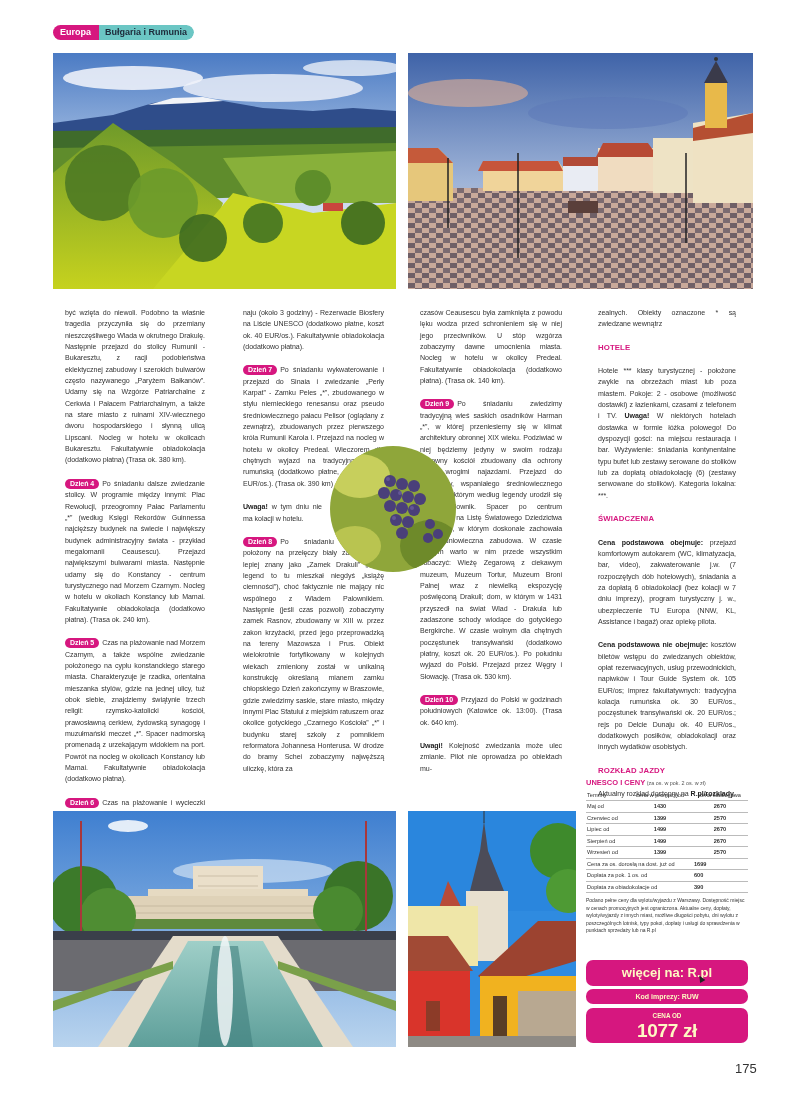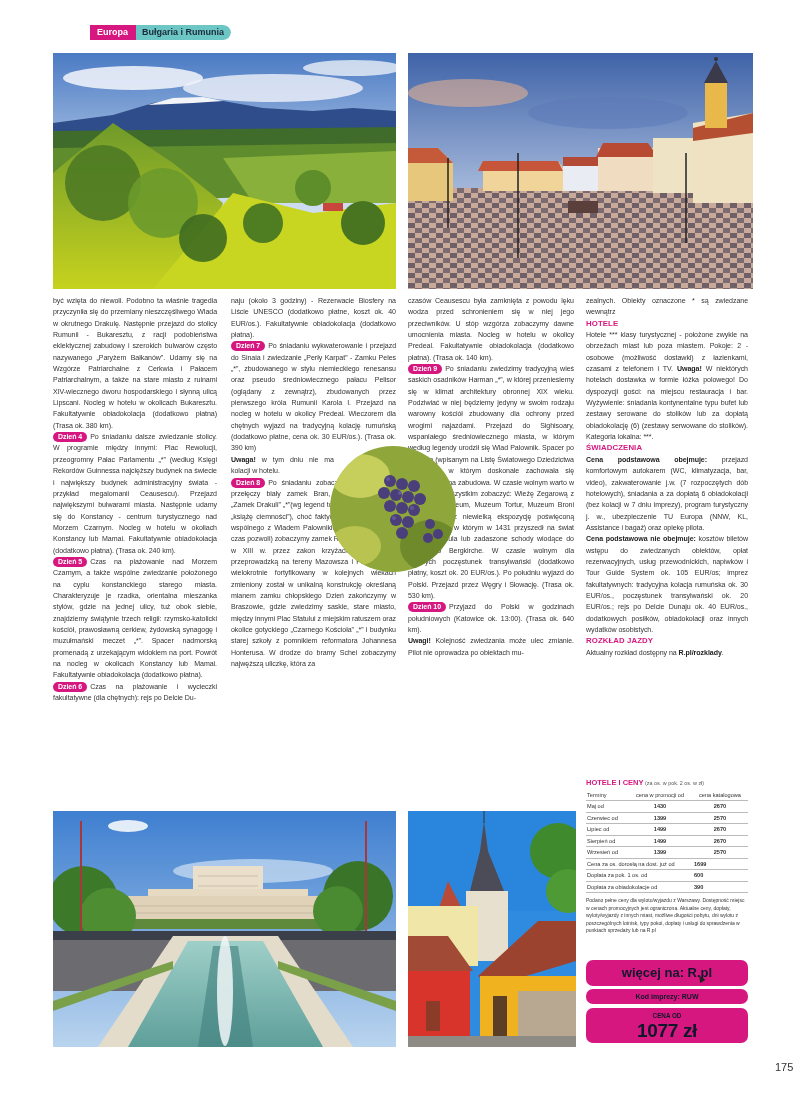--- a/index.html
+++ b/index.html
@@ -1,49 +1,49 @@
 <!DOCTYPE html>
 <html><head>
 <meta charset="utf-8">
 <style>
   * { box-sizing: border-box; margin: 0; padding: 0; }
   html, body { width: 794px; height: 1104px; background: #ffffff; overflow: hidden; }
   body { font-family: "Liberation Sans", sans-serif; color: #2a2a2a; position: relative; }
 
   .tag-bar { position: absolute; left: 53px; top: 25px; height: 15px; display: flex; border-radius: 8px; overflow: hidden; font-size: 9px; font-weight: bold; line-height: 15px; }
-  .tag-europa { background: #d6177f; color: #fff; padding: 0 8px 0 7px; margin-left: 37px; }
+  .tag-europa { background: #d6177f; color: #fff; padding: 0 8px 0 7px; }
   .tag-country { background: #6bc6c4; color: #1d2a3a; padding: 0 7px 0 6px; border-radius: 0 8px 8px 0; text-align: center; }
 
   .photo { position: absolute; overflow: hidden; }
   .photo svg { display: block; width: 100%; height: 100%; }
 
   .col { position: absolute; font-size: 7.05px; line-height: 11.35px; text-align: justify; color: #333; font-family: "Liberation Sans", sans-serif; letter-spacing: -0.05px; }
-  .col p { margin: 0; }
+  .col p { margin: 12px; }
   .day { display: inline-block; background: #d6177f; color: #fff; font-weight: bold; border-radius: 6px; padding: 0 5px; line-height: 10px; font-size: 7px; margin-right: 3px; }
   .bold { font-weight: bold; color: #222; }
   .section-h { color: #d6177f; font-weight: bold; font-size: 7.8px; text-transform: uppercase; letter-spacing: 0.1px; }
 
   .grapes { position: absolute; left: 330px; top: 446px; width: 126px; height: 126px; border-radius: 50%; overflow: hidden; }
 
   .terms { position: absolute; left: 586px; top: 778px; width: 162px; font-size: 5.6px; line-height: 10.5px; color: #333; }
   .terms-title { color: #d6177f; font-weight: bold; font-size: 7.5px; }
   .terms-title small { color: #555; font-weight: normal; font-size: 5.4px; }
   .terms table { width: 100%; border-collapse: collapse; }
   .terms td { border-bottom: 0.6px solid #bbb; padding: 0 1px; height: 10.6px; }
   .terms td.num { font-weight: bold; text-align: center; }
   .terms .note { font-size: 5px; line-height: 7.6px; margin-top: 4px; color: #333; text-align: left; }
 
-  .cta { position: absolute; left: 586px; width: 162px; background: #d6177f; color: #0f172a; text-align: center; border-radius: 7px; font-weight: bold; }
+  .cta { position: absolute; left: 586px; width: 162px; background: #d6177f; color: #fef9c3; text-align: center; border-radius: 7px; font-weight: bold; }
   .cta-web { top: 960px; height: 26px; font-size: 13px; line-height: 26px; }
   .cta-code { top: 989px; height: 15px; font-size: 7px; line-height: 15px; }
   .cta-price { top: 1008px; height: 35px; }
   .cta-price .lbl { font-size: 6.3px; line-height: 10px; padding-top: 3px; }
   .cta-price .val { font-size: 19px; line-height: 19px; letter-spacing: -0.3px; }
 
-  .page-num { position: absolute; left: 775px; top: 1061px; font-size: 11px; color: #333; }
+  .page-num { position: absolute; left: 735px; top: 1061px; font-size: 13px; color: #333; }
   .cursor { position: absolute; left: 698px; top: 975px; width: 0; height: 0; border-left: 3px solid transparent; border-right: 3px solid transparent; border-bottom: 7px solid #222; transform: rotate(-30deg); }
 </style>
 </head>
 <body>
 
 <div class="tag-bar">
   <span class="tag-europa">Europa</span>
   <span class="tag-country">Bułgaria i Rumunia</span>
 </div>
 
@@ -182,21 +182,21 @@
   <p><span>Hotele *** klasy turystycznej - położone zwykle na obrzeżach miast lub poza miastem. Pokoje: 2 - osobowe (możliwość dostawki) z łazienkami, czasami z telefonem i TV.</span> <span class="bold">Uwaga!</span> <span>W niektórych hotelach dostawka w formie łóżka polowego! Do dyspozycji gości: na miejscu restauracja i bar. Wyżywienie: śniadania kontynentalne typu bufet lub zestawy serowane do stolików lub za dopłatą obiadokolację (6) (zestawy serwowane do stolików). Kategoria lokalna: ***.</span></p>
   <p class="section-h">ŚWIADCZENIA</p>
   <p><span class="bold">Cena podstawowa obejmuje:</span> <span>przejazd komfortowym autokarem (WC, klimatyzacja, bar, video), zakwaterowanie j.w. (7 rozpoczętych dób hotelowych), śniadania a za dopłatą 6 obiadokolacji (bez kolacji w 7 dniu imprezy), program turystyczny j. w., ubezpieczenie TU Europa (NNW, KL, Assistance i bagaż) oraz opiekę pilota.</span></p>
   <p><span class="bold">Cena podstawowa nie obejmuje:</span> <span>kosztów biletów wstępu do zwiedzanych obiektów, opłat rezerwacyjnych, usług przewodnickich, napiwków i Tour Guide System ok. 105 EUR/os; imprez fakultatywnych: tradycyjna kolacja rumuńska ok. 30 EUR/os., poczęstunek transylwański ok. 20 EUR/os.; rejs po Delcie Dunaju ok. 40 EUR/os., dodatkowych posiłków, obiadokolacji oraz innych wydatków osobistych.</span></p>
   <p class="section-h">ROZKŁAD JAZDY</p>
   <p style="text-align:left;"><span>Aktualny rozkład dostępny na</span> <span class="bold">R.pl/rozklady</span><span>.</span></p>
 </div>
 
 <div class="terms">
   <div style="margin-bottom:1px;">
-    <span class="terms-title">HOTELE I CENY</span>
+    <span class="terms-title">UNESCO I CENY</span>
     <span class="terms-title"><small>(za os. w pok. 2 os. w zł)</small></span>
   </div>
   <table>
     <tbody>
         <tr>
       <td>Terminy</td>
       <td style="text-align:center;">cena w promocji od</td>
       <td style="text-align:center;">cena katalogowa</td>
     </tr>
     <tr>

